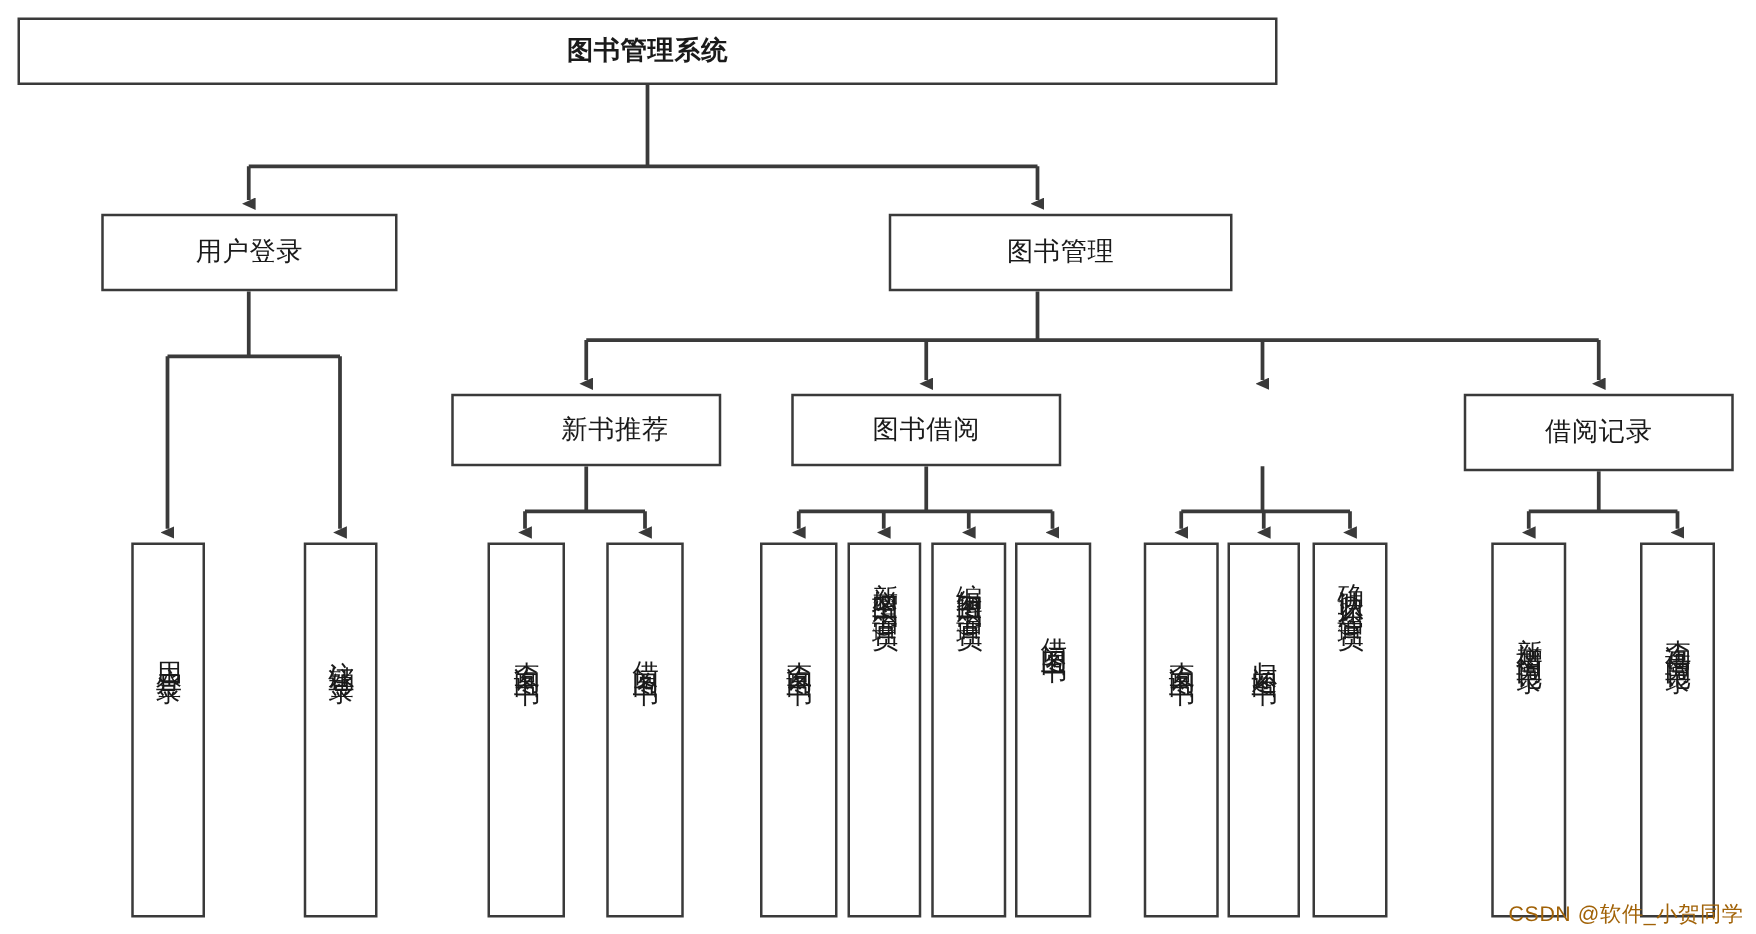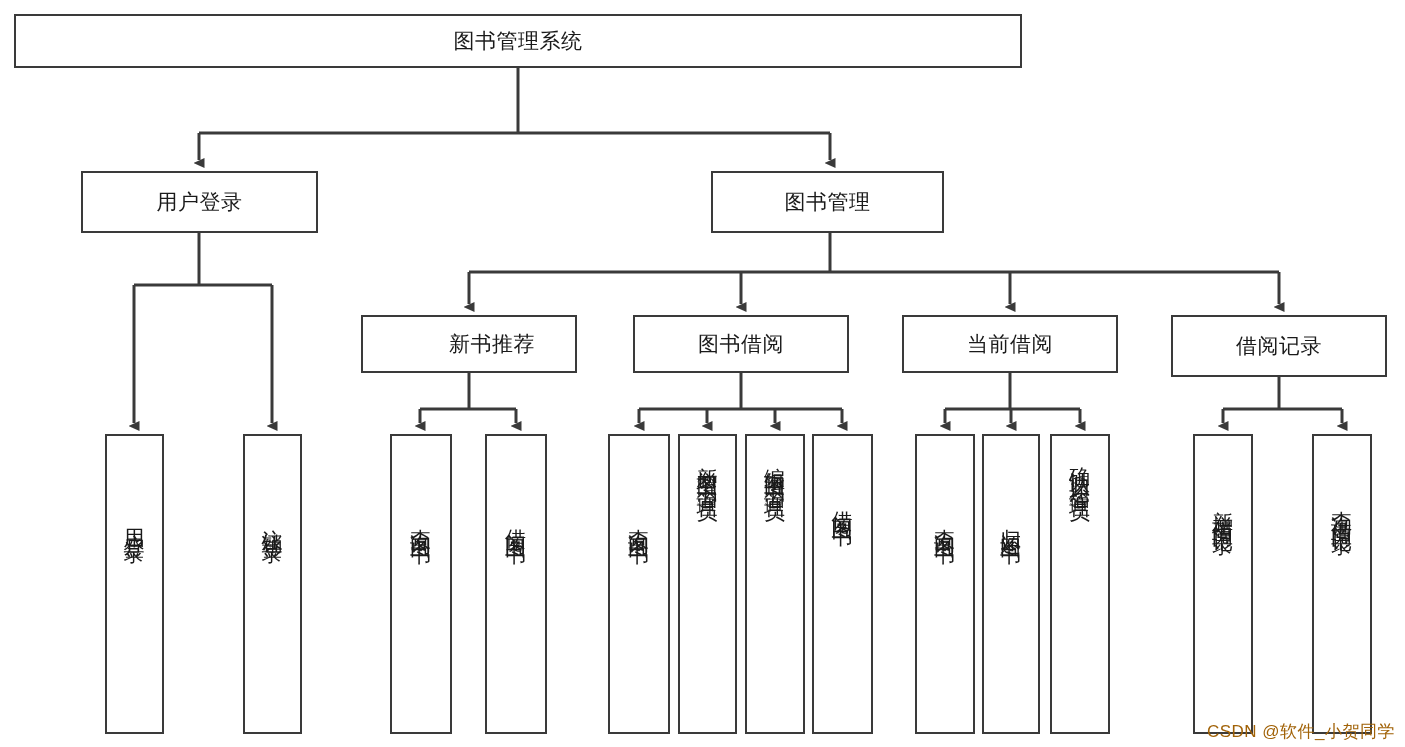--- a/index.html
+++ b/index.html
@@ -128,40 +128,37 @@
       <path d="M1011,409 L1011,423" marker-end="url(#arrowhead)"></path>
       <path d="M1080,409 L1080,423" marker-end="url(#arrowhead)"></path>
 
       <path d="M1279,373 L1279,409"></path>
       <path d="M1223,409 L1342,409"></path>
       <path d="M1223,409 L1223,423" marker-end="url(#arrowhead)"></path>
       <path d="M1342,409 L1342,423" marker-end="url(#arrowhead)"></path>
     </g>
   </svg>
 
-  <div class="node-box" style="left:14px; top:14px; width:1008px; height:54px;">
+  <div class="node-box" style="left:14px; top:14px; width:1008px; height:54px;font-weight:bold;">
     <span class="node-label">图书管理系统</span>
   </div>
 
   <div class="node-box" style="left:81px; top:171px; width:237px; height:62px;">
     <span class="node-label">用户登录</span>
   </div>
-  <div class="node-box" style="left:711px; top:171px; width:233px; height:62px;">
+  <div class="node-box" style="left:711px; top:171px; width:275px; height:62px;">
     <span class="node-label">图书管理</span>
   </div>
 
   <div class="node-box" style="left:361px; top:315px; width:216px; height:58px;padding-left:46px;">
     <span class="node-label">新书推荐</span>
   </div>
   <div class="node-box" style="left:633px; top:315px; width:216px; height:58px;">
     <span class="node-label">图书借阅</span>
   </div>
-  <div class="node-box" style="left:902px; top:315px; width:216px; height:58px;">
-    <span class="node-label">当前借阅</span>
-  </div>
   <div class="node-box" style="left:1171px; top:315px; width:216px; height:62px;">
     <span class="node-label">借阅记录</span>
   </div>
 
   <div class="node-box vertical mid" style="left:105px; top:434px; width:59px; height:300px;">
     <span class="node-label">用户登录</span>
   </div>
   <div class="node-box vertical mid" style="left:243px; top:434px; width:59px; height:300px;">
     <span class="node-label">注销登录</span>
   </div>

